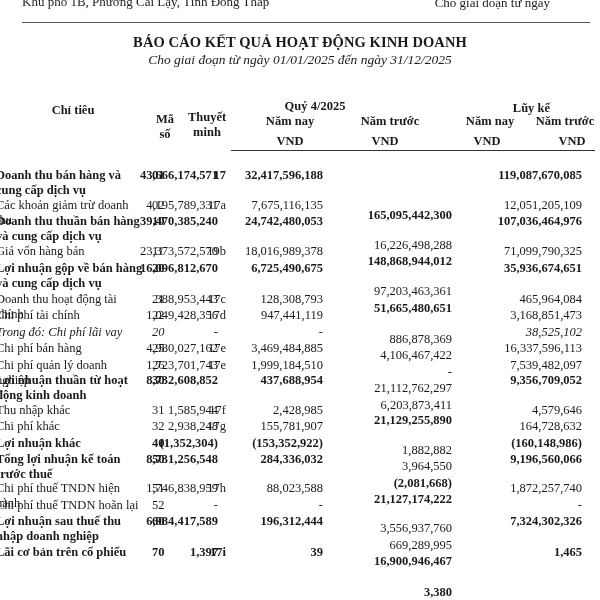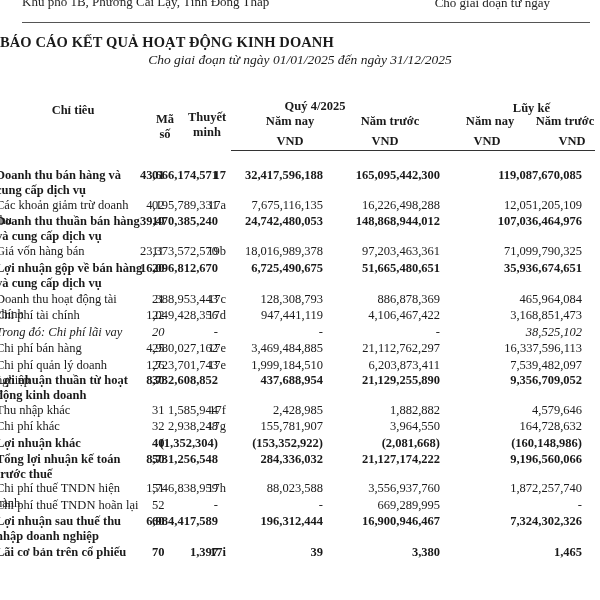--- a/index.html
+++ b/index.html
@@ -14,40 +14,40 @@
     }
     .hdr-right {
       position: absolute; right: 50px; top: -6px; font-size: 13px; color: #222;
       text-align: right; line-height: 17px; white-space: nowrap;
     }
     .hdr-rule {
       position: absolute; left: 22px; width: 568px; top: 22px; height: 0;
       border-top: 1.5px solid #555;
     }
     .title {
-      position: absolute; left: 0; width: 600px; top: 34px; text-align: left;
+      position: absolute; left: 0; width: 600px; top: 34px; text-align: center;
       font-weight: bold; font-size: 14.5px; letter-spacing: 0.1px;
     }
     .subtitle {
       position: absolute; left: 0; width: 600px; top: 52px; text-align: center;
       font-style: italic; font-size: 13.5px;
     }
     .colhead { position: absolute; font-weight: bold; font-size: 12.5px; text-align: center; line-height: 15px; white-space: nowrap; }
     .vnd-rule {
       position: absolute; left: 231px; width: 364px; top: 150px; height: 0;
       border-top: 1.2px solid #333;
     }
     .row { position: absolute; left: 0; width: 600px; font-size: 12.5px; line-height: 15px; }
     .row .lbl { position: absolute; left: -4px; width: 148px; white-space: normal; }
     .row .code { position: absolute; left: 152px; width: 28px; text-align: left; }
     .row .note { position: absolute; left: 186px; width: 40px; text-align: right; }
     .row .v { position: absolute; text-align: right; white-space: nowrap; }
     .row .v0 { right: 382px; }
     .row .v1 { right: 277px; }
-    .row .v2 { right: 160px; }
+    .row .v2 { right: 148px; margin-top: 40px; }
     .row .v3 { right: 18px; }
     .bold { font-weight: bold; }
     .ital { font-style: italic; }
   </style>
 </head>
 <body>
 
 <div class="hdr-left">Khu phố 1B, Phường Cai Lậy, Tỉnh Đồng Tháp</div>
 <div class="hdr-right">
   <div>Cho giai đoạn từ ngày</div>

